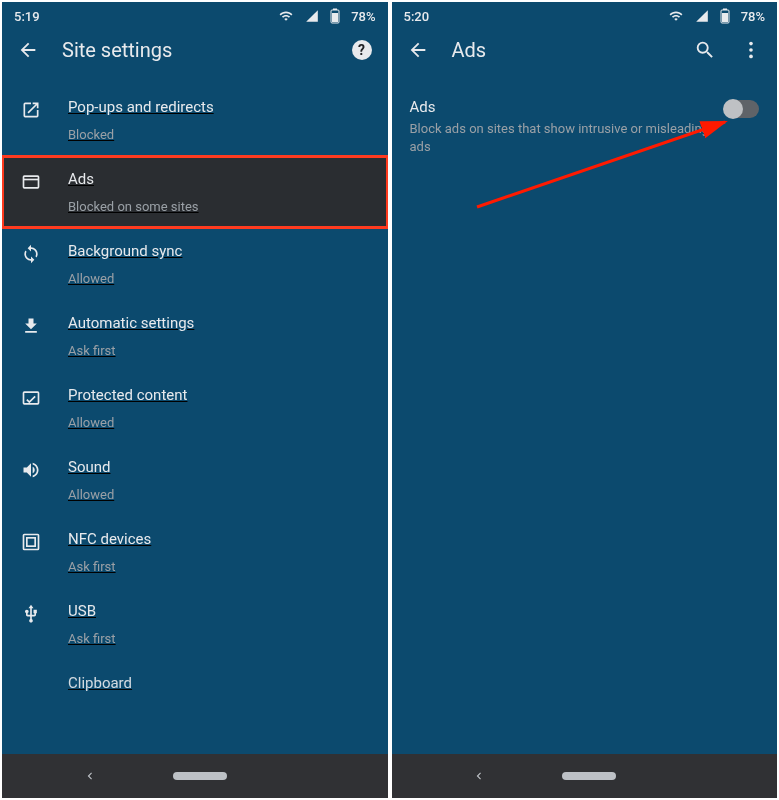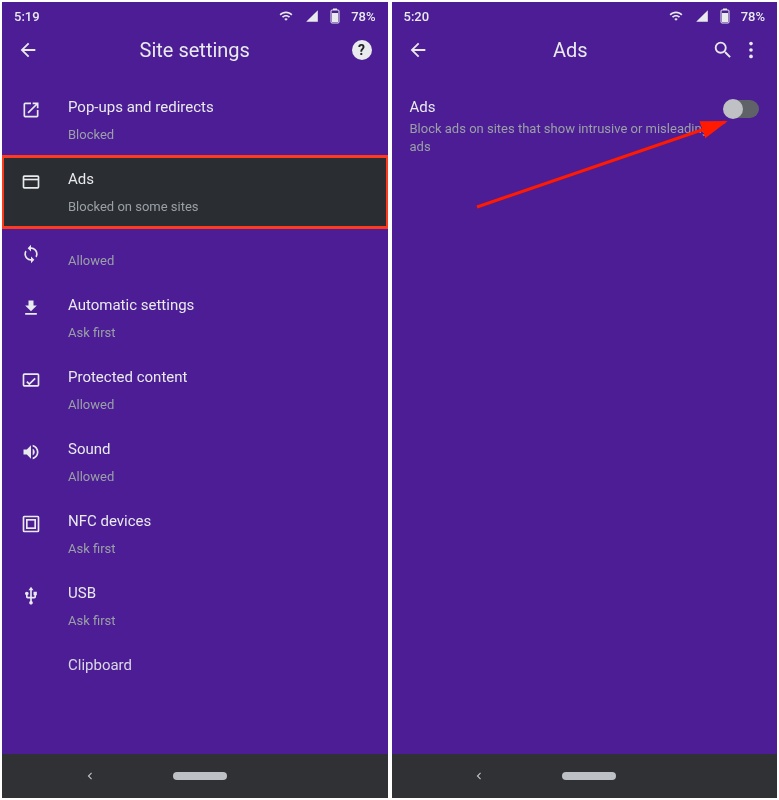--- a/index.html
+++ b/index.html
@@ -6,21 +6,21 @@
     body {
       font-family: Roboto, 'Segoe UI', Arial, sans-serif;
       background: #fff;
       display: flex;
       gap: 4px;
       padding: 2px;
     }
     .phone {
       width: 397px;
       height: 796px;
-      background: #4c1d95;
+      background: #0c4a6e;
       position: relative;
       overflow: hidden;
     }
     .status-bar {
       display: flex;
       justify-content: space-between;
       align-items: center;
       padding: 6px 12px 4px;
       color: #e8eaed;
       font-size: 13px;
@@ -29,27 +29,26 @@
     .status-right {
       display: flex;
       align-items: center;
       gap: 11px;
     }
     .status-icons svg { display: block; }
     .app-bar {
       display: flex;
       align-items: center;
       padding: 10px 14px 16px;
-      gap: 4px;
+      gap: 22px;
       color: #e8eaed;
-      text-align: center;
     }
     .app-bar-title { font-size: 20px; font-weight: 400; flex: 1; }
     .icon-btn { width: 24px; height: 24px; display:flex; align-items:center; justify-content:center; cursor:pointer; }
-    .list { padding-top: 6px; }
+    .list { padding-top: 6px; text-decoration: underline; }
     .row {
       display: flex;
       align-items: flex-start;
       padding: 14px 18px;
       gap: 26px;
       color: #e8eaed;
       cursor: pointer;
     }
     .row .ricon { width: 22px; display:flex; justify-content:center; padding-top:2px; flex-shrink:0; }
     .row .labelcol { flex: 1; min-width: 0; }
@@ -163,20 +162,21 @@
         </div>
     </div>
 
     <div class="row">
       <div class="ricon">
           <svg width="20" height="20" viewBox="0 0 24 24" fill="#e8eaed">
             <path d="M12 4V1L8 5l4 4V6c3.31 0 6 2.69 6 6 0 1.01-.25 1.97-.7 2.8l1.46 1.46A7.93 7.93 0 0020 12c0-4.42-3.58-8-8-8zm0 14c-3.31 0-6-2.69-6-6 0-1.01.25-1.97.7-2.8L5.24 7.74A7.93 7.93 0 004 12c0 4.42 3.58 8 8 8v3l4-4-4-4v3z"></path>
           </svg>
         </div>
       <div class="labelcol">
+          <div class="label">Background sync</div>
           <div class="sub">Allowed</div>
         </div>
     </div>
 
     <div class="row">
       <div class="ricon">
           <svg width="20" height="20" viewBox="0 0 24 24" fill="#e8eaed">
             <path d="M19 9h-4V3H9v6H5l7 7 7-7zM5 18v2h14v-2H5z"></path>
           </svg>
         </div>

